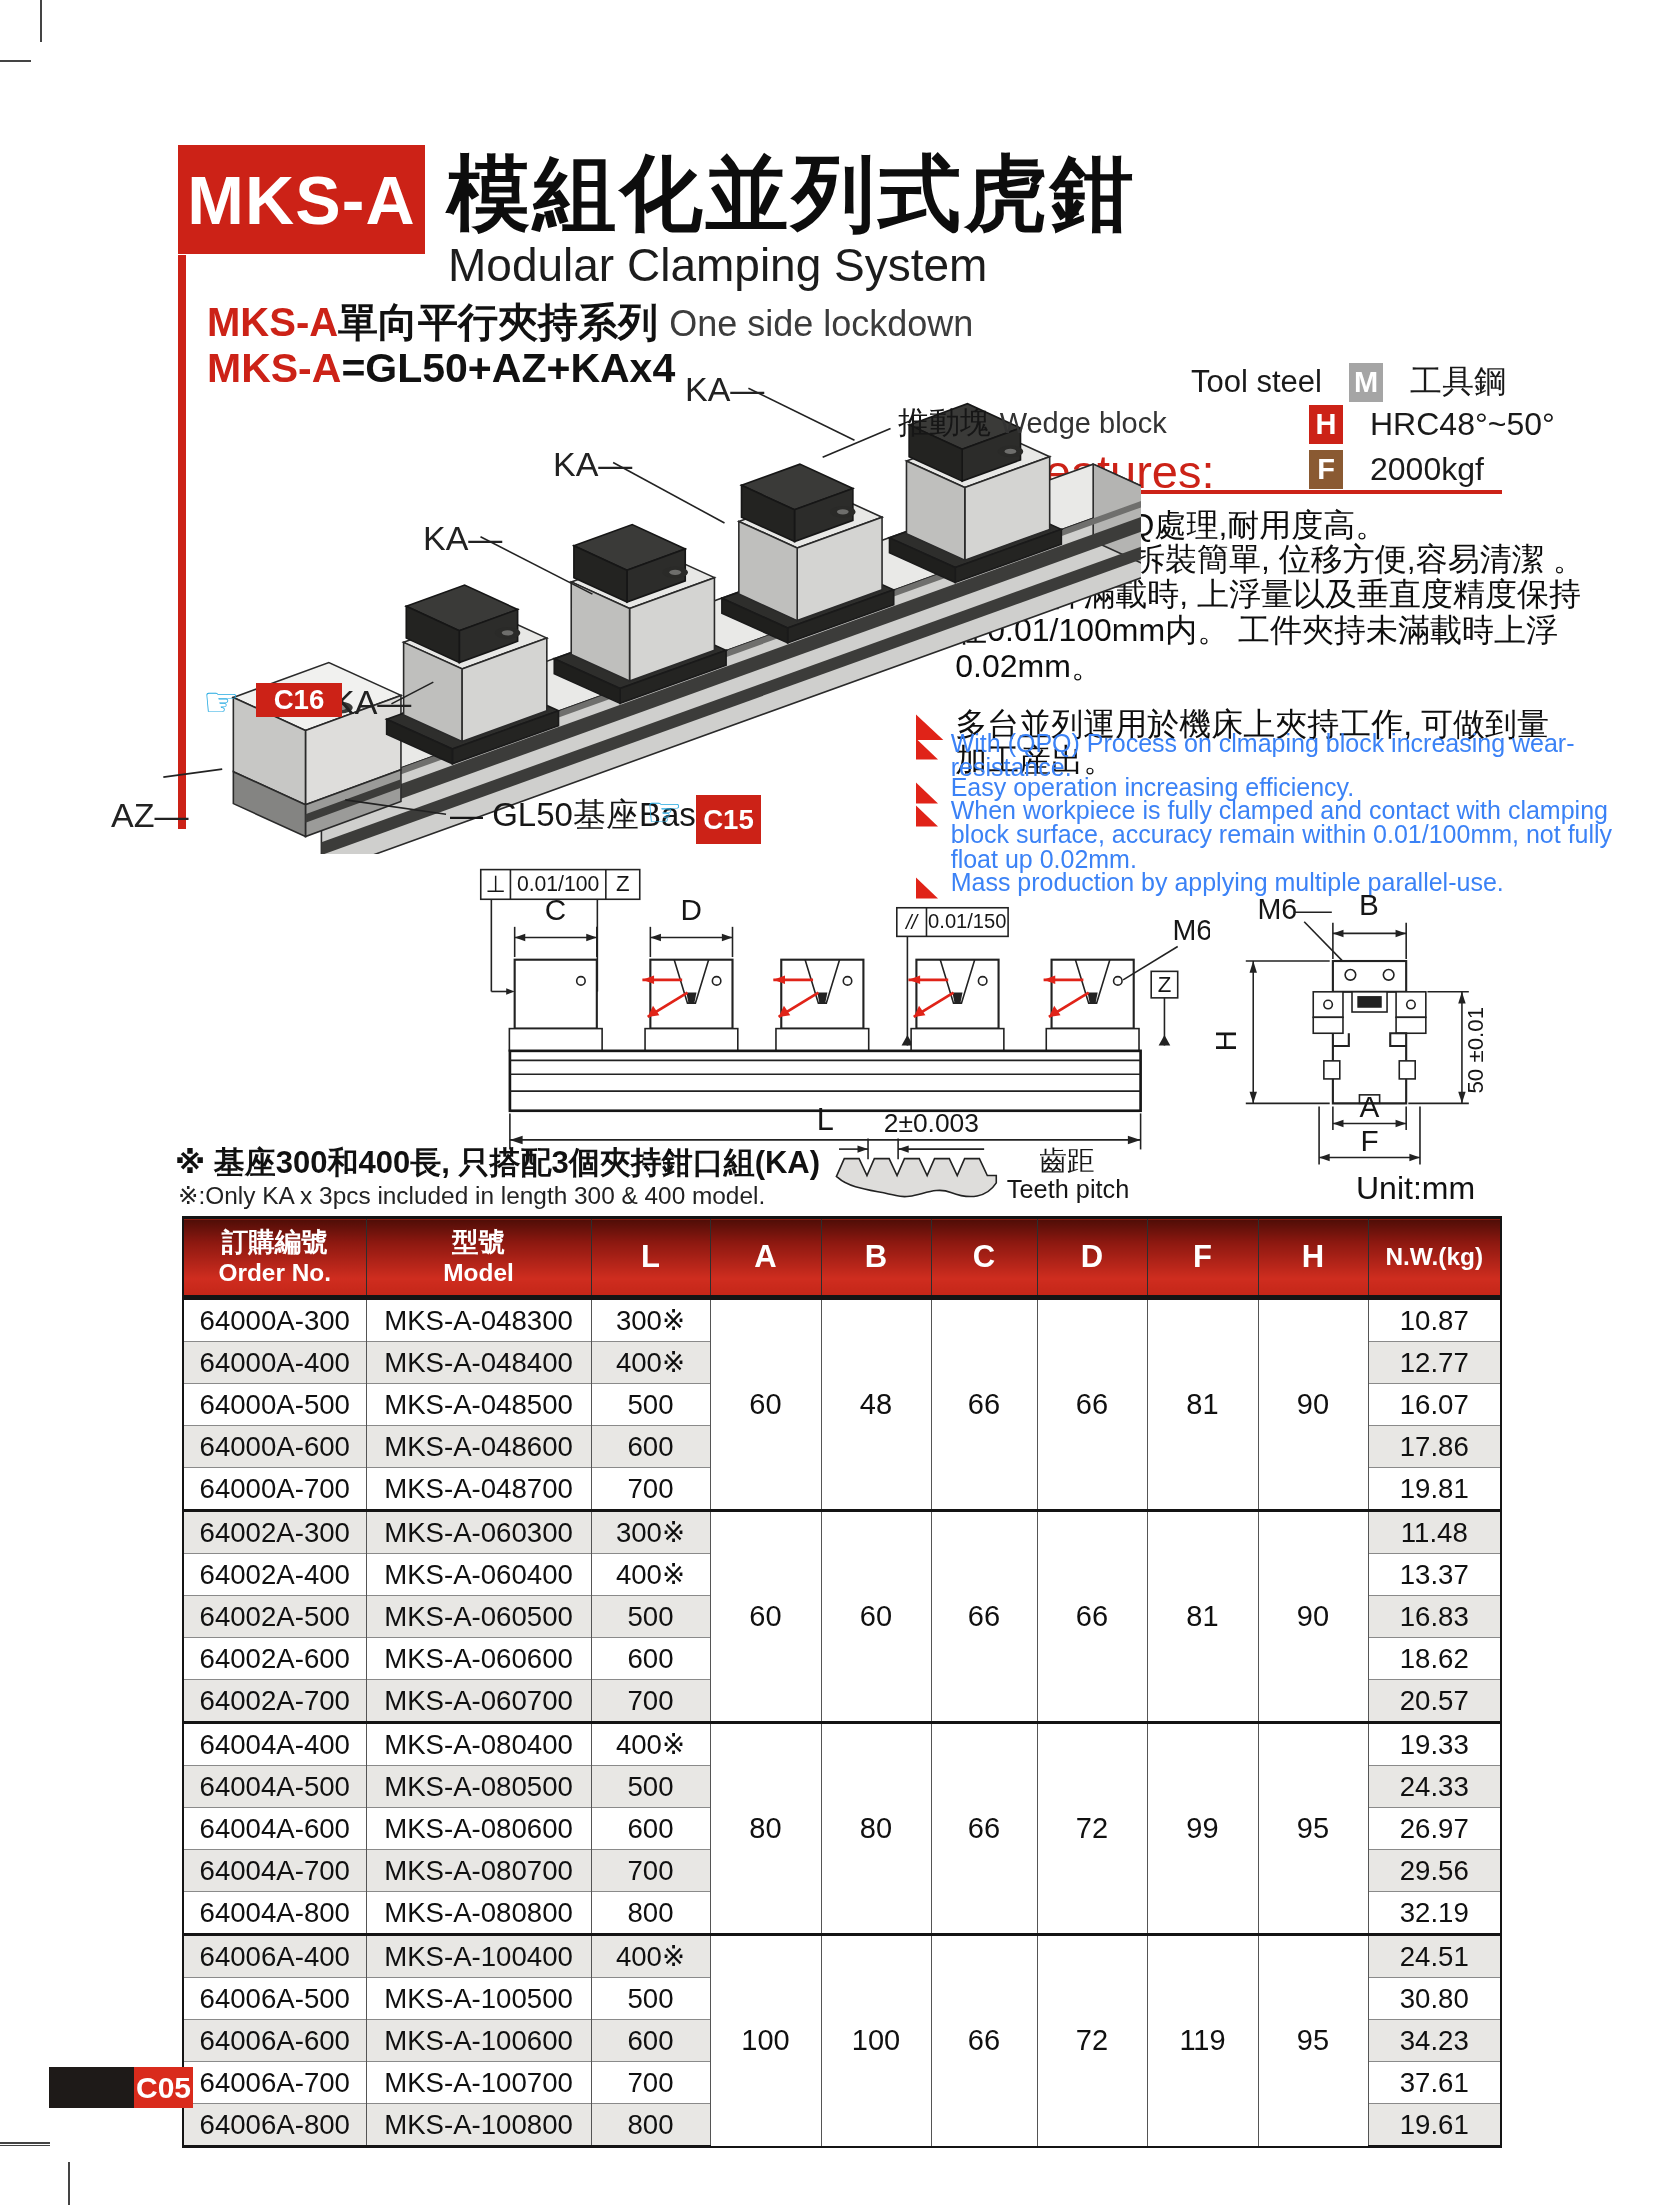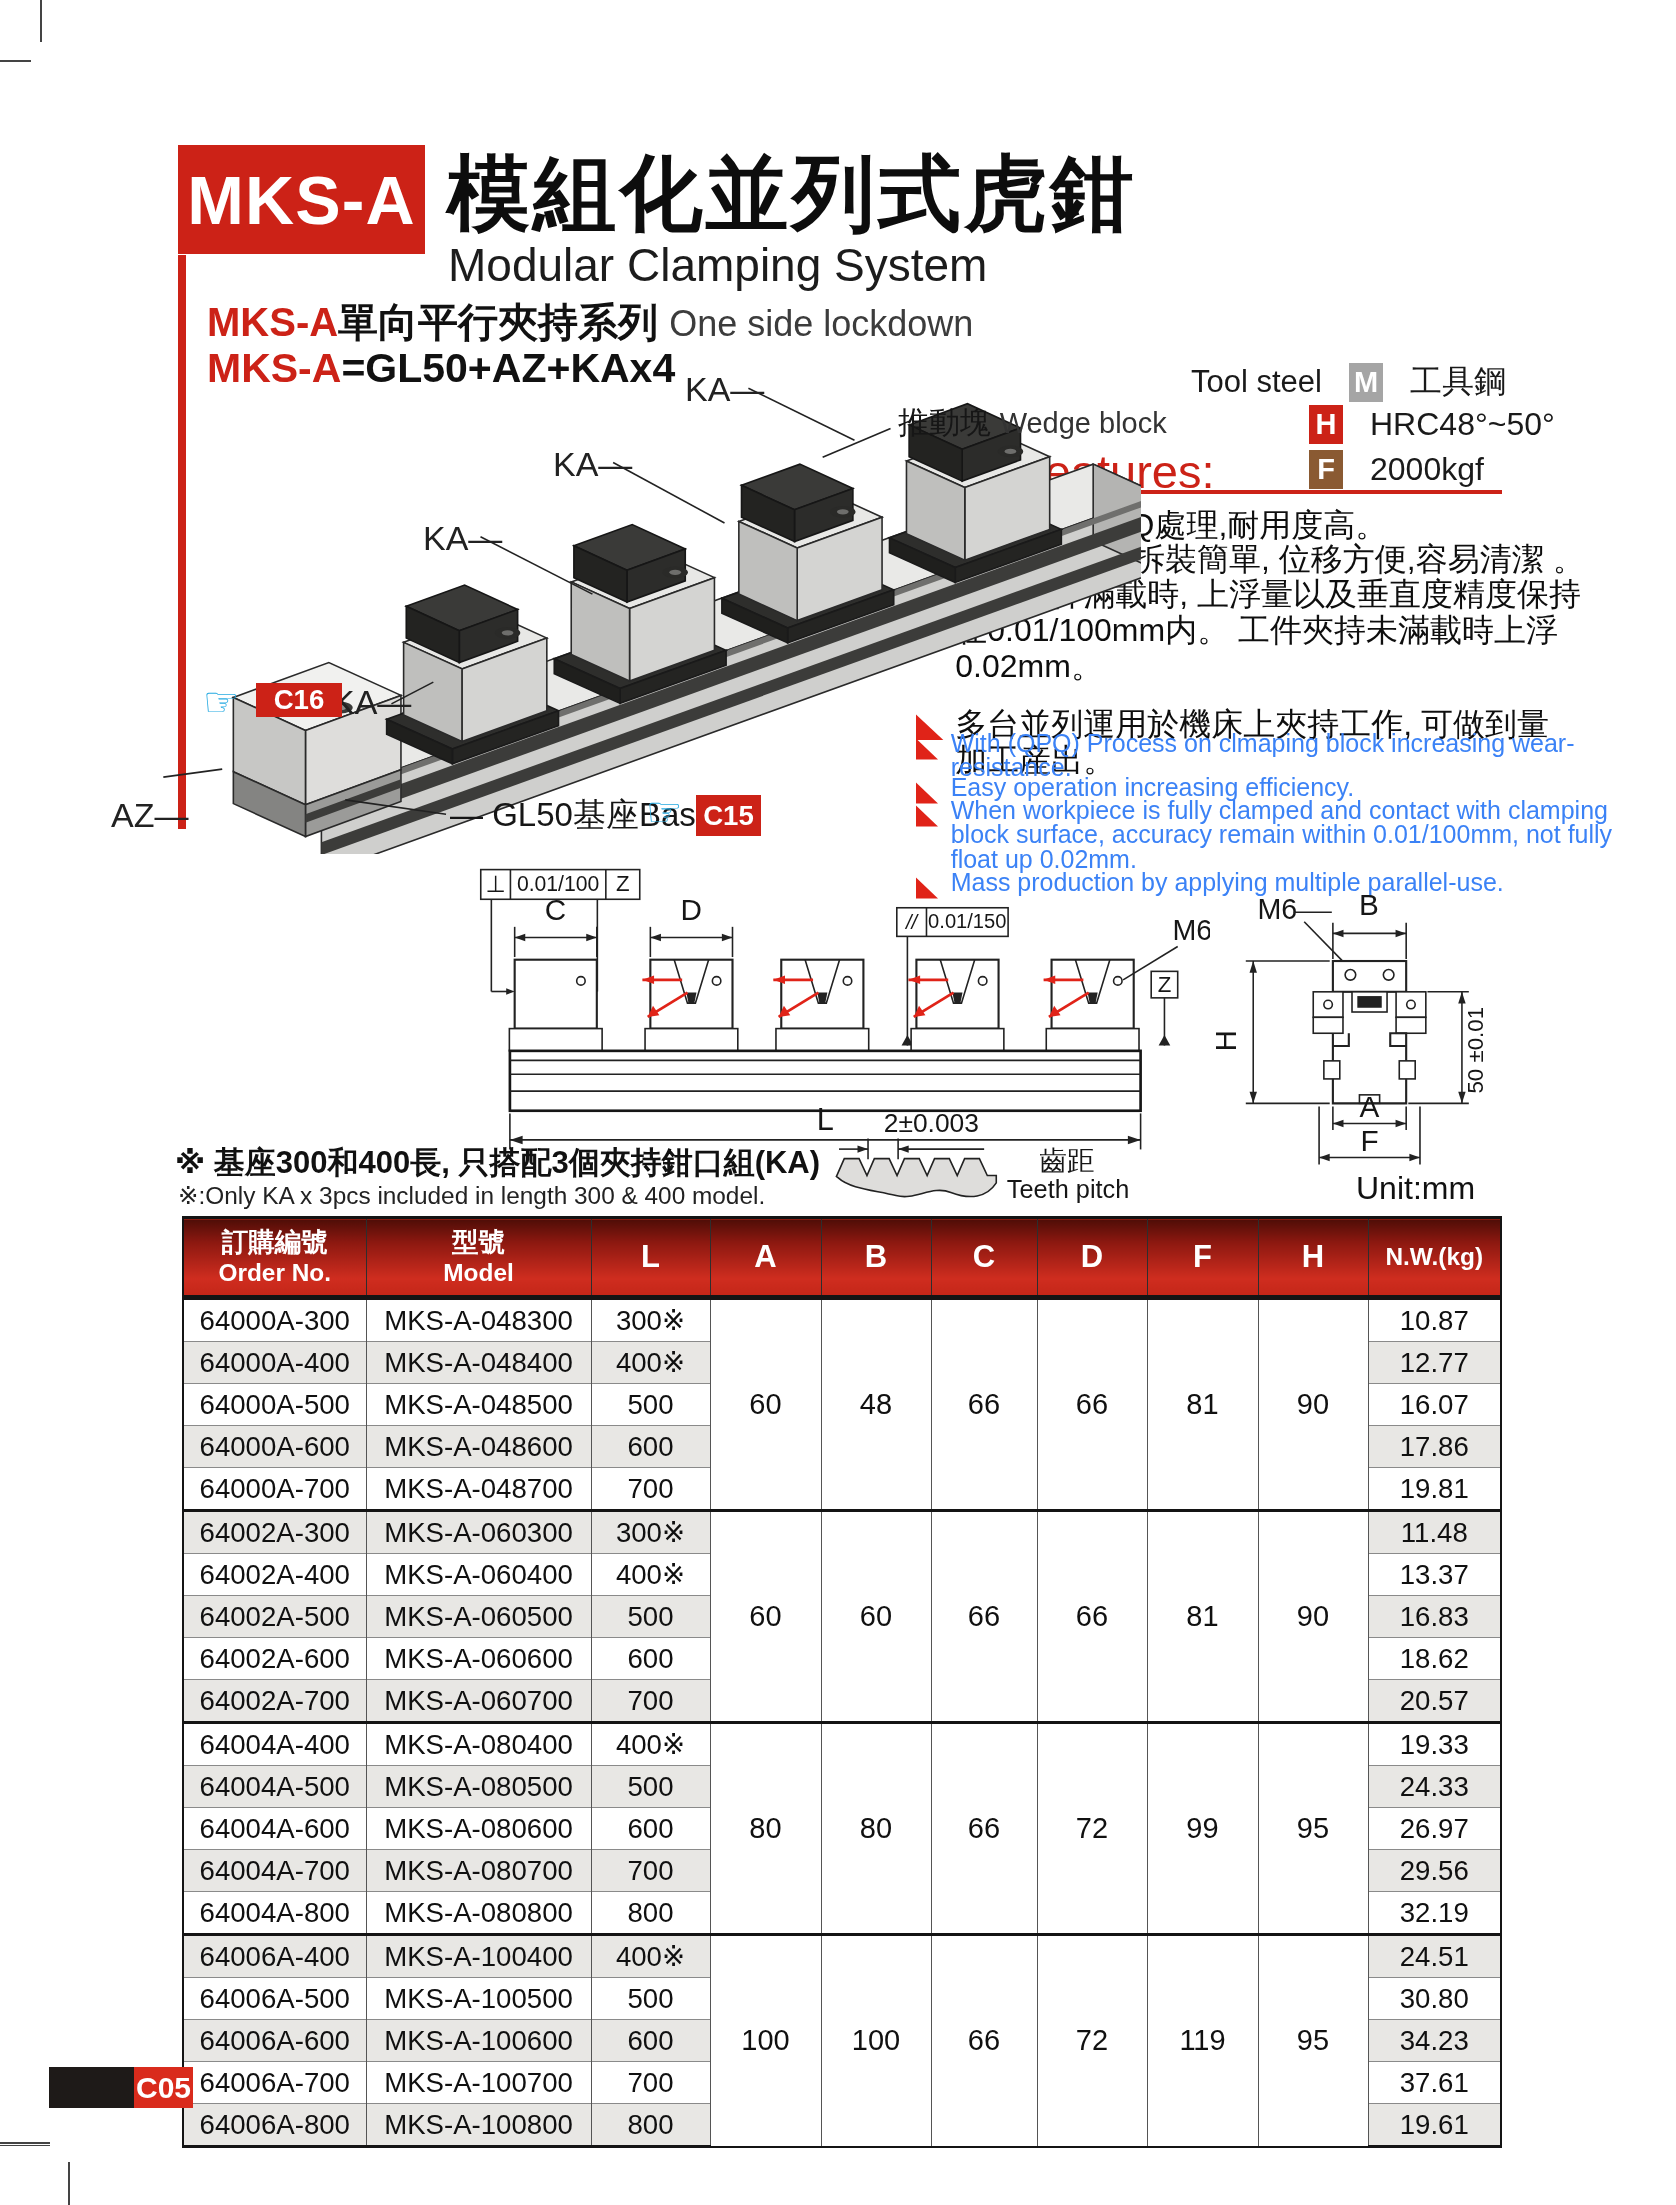--- a/index.html
+++ b/index.html
@@ -238,21 +238,21 @@
     <span class="en">Wedge block</span>
   </div>
 
   <div class="hand" style="left:203px;top:678px;">☞</div>
   <div class="refbadge" style="left:256px;top:683px;width:86px;height:34px;">C16</div>
 
   <div class="base-label" style="left:450px;top:793px;">
     <span class="dash">—</span> <span>GL50基座Base</span>
   </div>
   <div class="hand" style="left:646px;top:788px;">☞</div>
-  <div class="refbadge" style="left:696px;top:795px;width:65px;height:41px;">C15</div>
+  <div class="refbadge" style="left:696px;top:795px;width:65px;height:49px;">C15</div>
 
   <svg class="abs" style="left:467px;top:859px;" width="743" height="318" viewBox="0 0 1400 600">
 
     <rect x="25" y="20" width="300" height="56" fill="#fff" stroke="#222" stroke-width="3"></rect>
     <line x1="81" y1="20" x2="81" y2="76" stroke="#222" stroke-width="3"></line>
     <line x1="261" y1="20" x2="261" y2="76" stroke="#222" stroke-width="3"></line>
     <text x="53" y="62" font-size="44" text-anchor="middle">⊥</text>
     <text x="171" y="60" font-size="40" text-anchor="middle">0.01/100</text>
     <text x="293" y="60" font-size="42" text-anchor="middle">Z</text>
     <line x1="45" y1="76" x2="45" y2="250" stroke="#222" stroke-width="3"></line>

